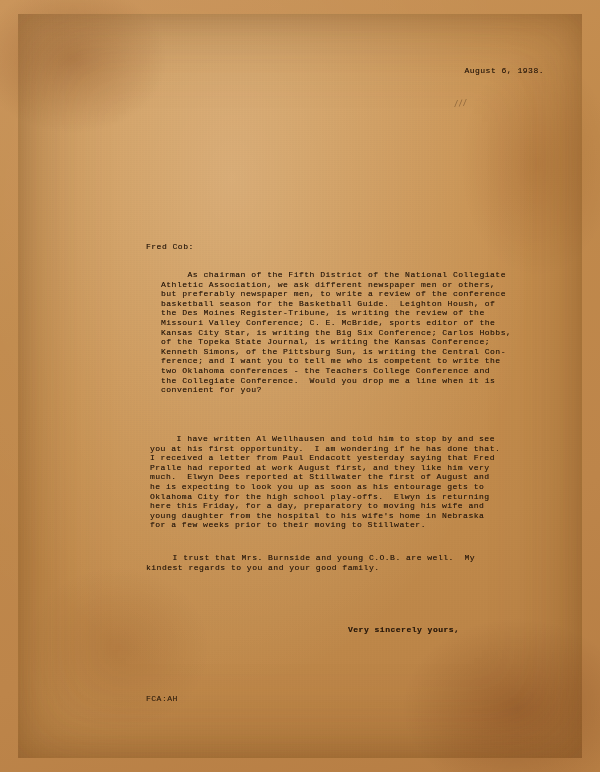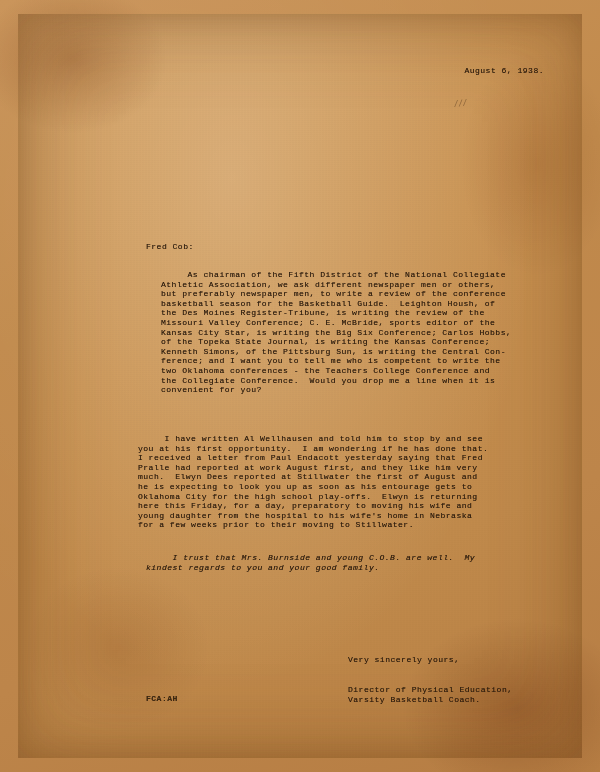--- a/index.html
+++ b/index.html
@@ -78,40 +78,39 @@
   }
   #salutation {
     left: 128px;
     top: 228px;
   }
   #para1 {
     left: 143px;
     top: 256px;
   }
   #para2 {
-    left: 120px;
+    left: 132px;
     top: 420px;
   }
   #para3 {
     left: 128px;
     top: 539px;
-    font-style: italic;
   }
   #closing {
     left: 330px;
-    top: 641px;
+    top: 611px;
+    font-weight: bold;
   }
   #signature-block {
     left: 330px;
     top: 671px;
   }
   #initials {
     left: 128px;
     top: 680px;
-    font-weight: bold;
   }
   
   #smudge {
     position: absolute;
     left: 436px;
     top: 86px;
     width: 18px;
     height: 16px;
     opacity: .45;
     color: #4a3118;
@@ -175,21 +174,19 @@
 Oklahoma City for the high school play-offs.  Elwyn is returning
 here this Friday, for a day, preparatory to moving his wife and
 young daughter from the hospital to his wife's home in Nebraska
 for a few weeks prior to their moving to Stillwater.</div>
 
     <div class="typed" id="para3">     I trust that Mrs. Burnside and young C.O.B. are well.  My
 kindest regards to you and your good family.</div>
 
     <div class="typed" id="closing">Very sincerely yours,</div>
 
-    <div class="typed" id="signature-block">Director of Physical Education,
-Varsity Basketball Coach.</div>
 
     <div class="typed faint" id="initials">FCA:AH</div>
 
     <div id="grain"></div>
     <div id="vignette"></div>
   </div>
 </div>
 
 </body></html>

